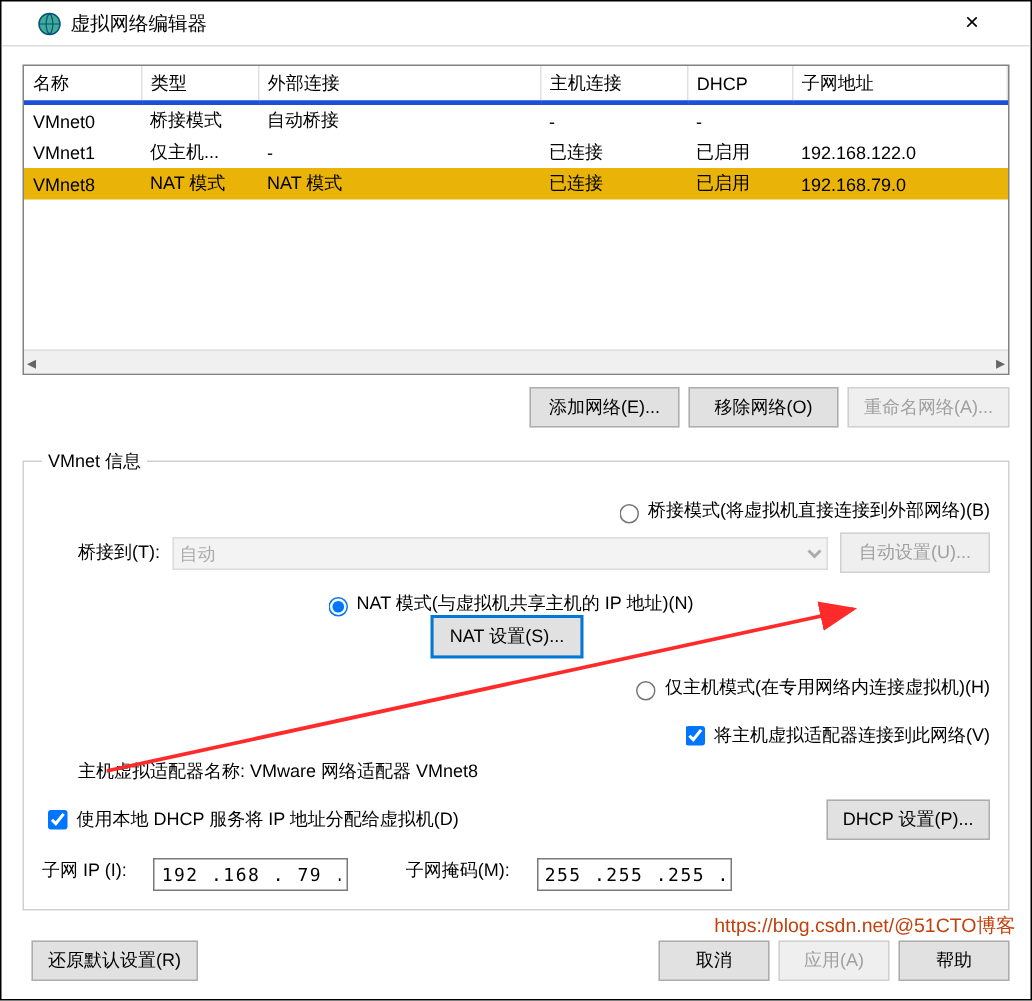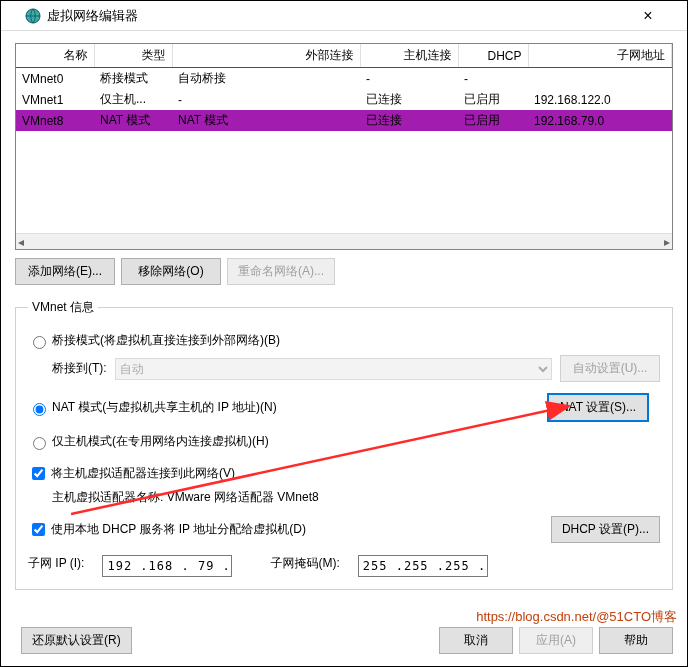--- a/index.html
+++ b/index.html
@@ -4,36 +4,36 @@
 <style>
 * { box-sizing: border-box; font-family: "Microsoft YaHei", SimSun, sans-serif; font-size: 12px; }
 body { margin: 0; background: #fff; width: 688px; height: 667px; border: 1px solid #000; position: relative; }
 .titlebar { height: 30px; display: flex; align-items: center; padding: 0 24px; border-bottom: 1px solid #ddd; }
 .titlebar .icon-net { width: 16px; height: 16px; margin-right: 6px; }
 .titlebar .title { font-size: 13px; }
 .titlebar .close { margin-left: auto; font-size: 16px; width: 30px; text-align: center; }
 .content { padding: 12px 14px 0 14px; }
 .table-wrap { border: 1px solid #828282; height: 207px; overflow: auto; background: #fff; display: flex; flex-direction: column; }
 .tbl { width: 100%; border-collapse: collapse; }
-.tbl th { text-align: right; font-weight: normal; padding: 3px 6px; background: #fff; border-bottom: 1px solid #1d4ed8; border-right: 1px solid #e0e0e0; }
+.tbl th { text-align: left; font-weight: normal; padding: 3px 6px; background: #fff; border-bottom: 3px solid #1d4ed8; border-right: 1px solid #e0e0e0; }
 .tbl td { padding: 2px 6px; }
-.tbl tr.sel td { background: #a21caf; }
+.tbl tr.sel td { background: #eab308; }
 .scroll-pad { flex: 1; }
 .scroll-bar { height: 16px; background: #f0f0f0; border-top: 1px solid #ddd; display: flex; justify-content: space-between; align-items: center; padding: 0 2px; color: #666;}
-.row-btns { display: flex; gap: 6px; margin-top: 8px; }
+.row-btns { display: flex; justify-content: flex-end; gap: 6px; margin-top: 8px; }
 button { padding: 4px 10px; background: #e1e1e1; border: 1px solid #adadad; min-width: 80px; }
 button:disabled { color: #a0a0a0; background: #efefef; border-color: #d0d0d0; }
 button.wide { min-width: 100px; }
 fieldset { border: 1px solid #d0d0d0; margin: 14px 0 0 0; padding: 10px 12px 12px 12px; }
 fieldset legend { padding: 0 4px; }
-.radio-row, .check-row { margin: 6px 0; display: flex; align-items: center; }
+.radio-row, .check-row { margin: 6px 0; display: flex; align-items: center; justify-content: flex-end; }
 .radio-row input, .check-row input { margin-right: 6px; }
 .bridge-row { display: flex; align-items: center; gap: 8px; margin: 6px 0 12px 24px; }
 .bridge-row select { flex: 1; height: 22px; background: #efefef; border: 1px solid #ccc; color: #888; }
-.nat-row { display: flex; align-items: center; justify-content: space-between; margin: 10px 12px 12px 0; }
+.nat-row { display: flex; align-items: center; justify-content: space-between; margin: 10px 12px 12px 0; flex-direction: column; }
 .indent-label { margin-left: 24px; margin-top: 2px; }
 .dhcp-row { display: flex; align-items: center; justify-content: space-between; margin: 10px 0; }
 .subnet-row { display: flex; align-items: flex-start; gap: 18px; margin-top: 12px; }
 .subnet-row input { width: 130px; height: 22px; border: 1px solid #7a7a7a; padding: 0 4px; font-family: monospace; text-align: center; letter-spacing: 1px;}
 .bottom-bar { position: absolute; bottom: 12px; left: 14px; right: 14px; display: flex; align-items: center; justify-content: center; }
 .bottom-bar .spacer { flex: 1; }
 .bottom-bar button { margin-left: 6px; min-width: 74px; }
 .highlight { outline: 2px solid #0078d7; outline-offset: -1px; text-align: center; }
 .arrow-svg { position: absolute; pointer-events: none; }
 .watermark { position: absolute; right: 10px; bottom: 40px; color: #c2410c; font-size: 13px; }

